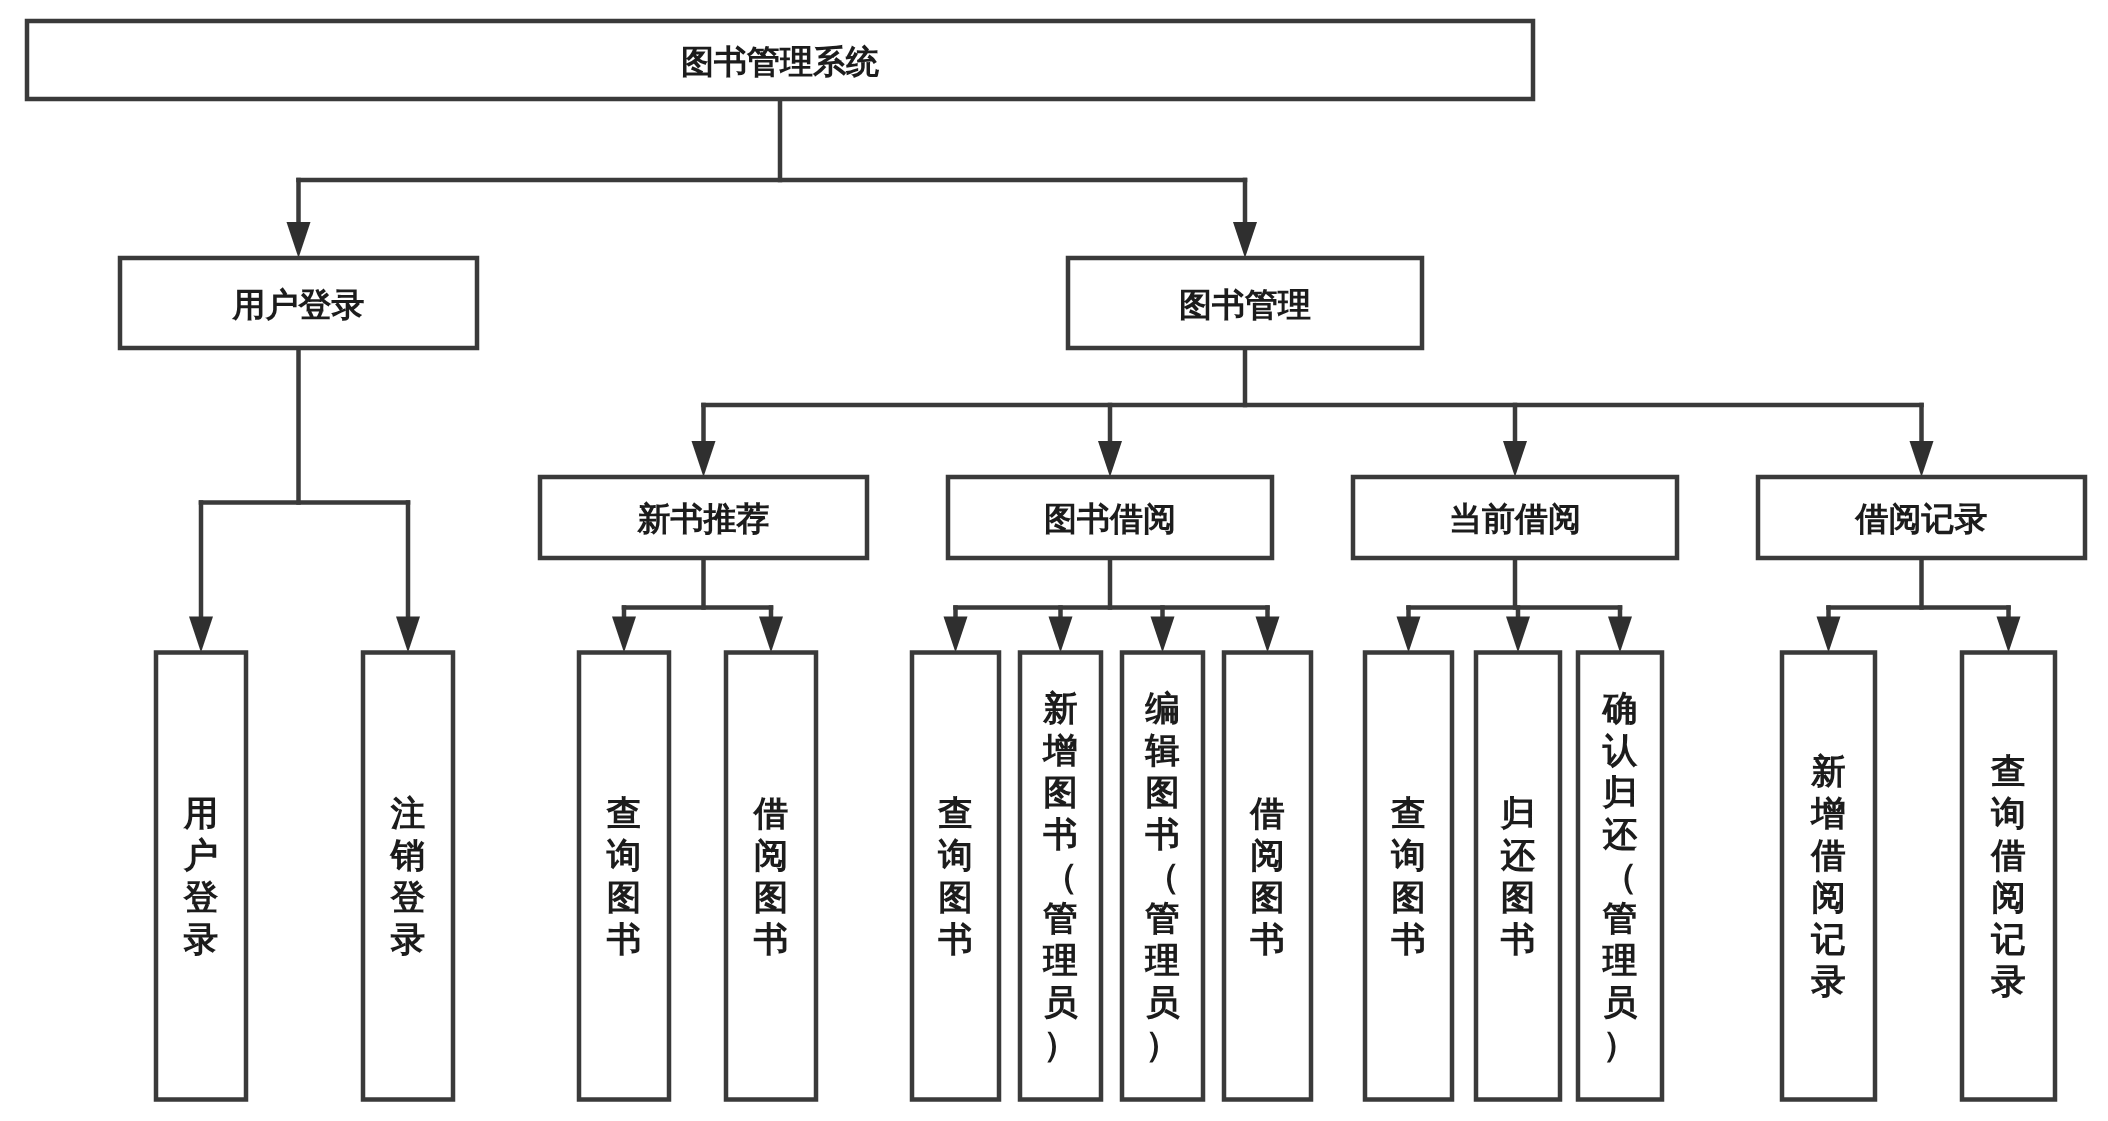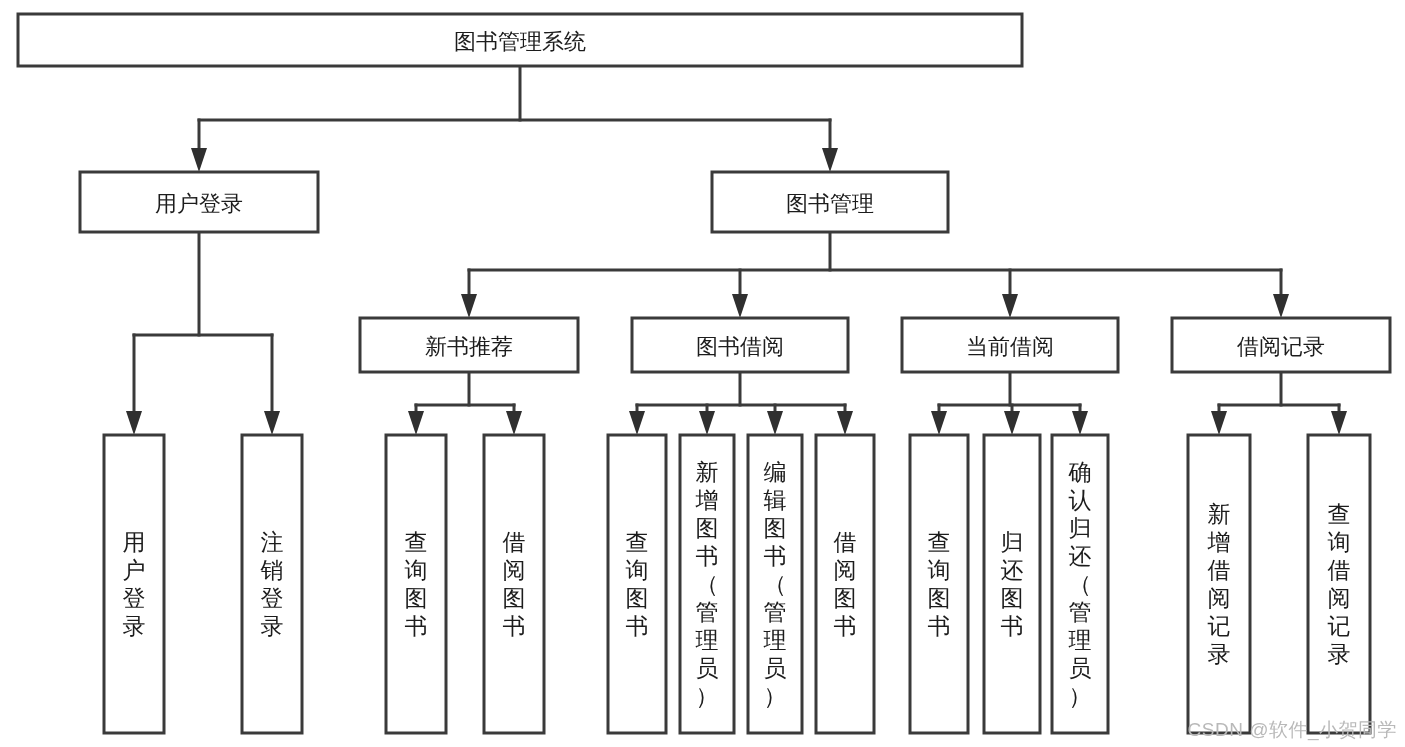--- a/index.html
+++ b/index.html
@@ -12,20 +12,21 @@
     height: 747px;
     font-family: "Liberation Sans", "DejaVu Sans", sans-serif;
     overflow: hidden;
     position: relative;
   }
   #diagram-root {
     position: relative;
     width: 1405px;
     height: 747px;
     background: #ffffff;
+    font-weight: bold;
   }
   svg.diagram-canvas {
     position: absolute;
     left: 0;
     top: 0;
     width: 1405px;
     height: 747px;
     display: block;
   }
   .node-box {
@@ -217,14 +218,13 @@
         <g>
           <rect x="1188" y="435" width="62" height="298" class="node-box"></rect>
           <text x="1219" class="node-label-v" font-size="23"><tspan x="1219" y="521.84">新</tspan><tspan x="1219" y="549.84">增</tspan><tspan x="1219" y="577.84">借</tspan><tspan x="1219" y="605.84">阅</tspan><tspan x="1219" y="633.84">记</tspan><tspan x="1219" y="661.84">录</tspan></text>
         </g>
         <g>
           <rect x="1308" y="435" width="62" height="298" class="node-box"></rect>
           <text x="1339" class="node-label-v" font-size="23"><tspan x="1339" y="521.84">查</tspan><tspan x="1339" y="549.84">询</tspan><tspan x="1339" y="577.84">借</tspan><tspan x="1339" y="605.84">阅</tspan><tspan x="1339" y="633.84">记</tspan><tspan x="1339" y="661.84">录</tspan></text>
         </g>
       </g>
   </svg>
-  <div class="watermark-text">CSDN @软件_小贺同学</div>
 </div>
 
 </body></html>

